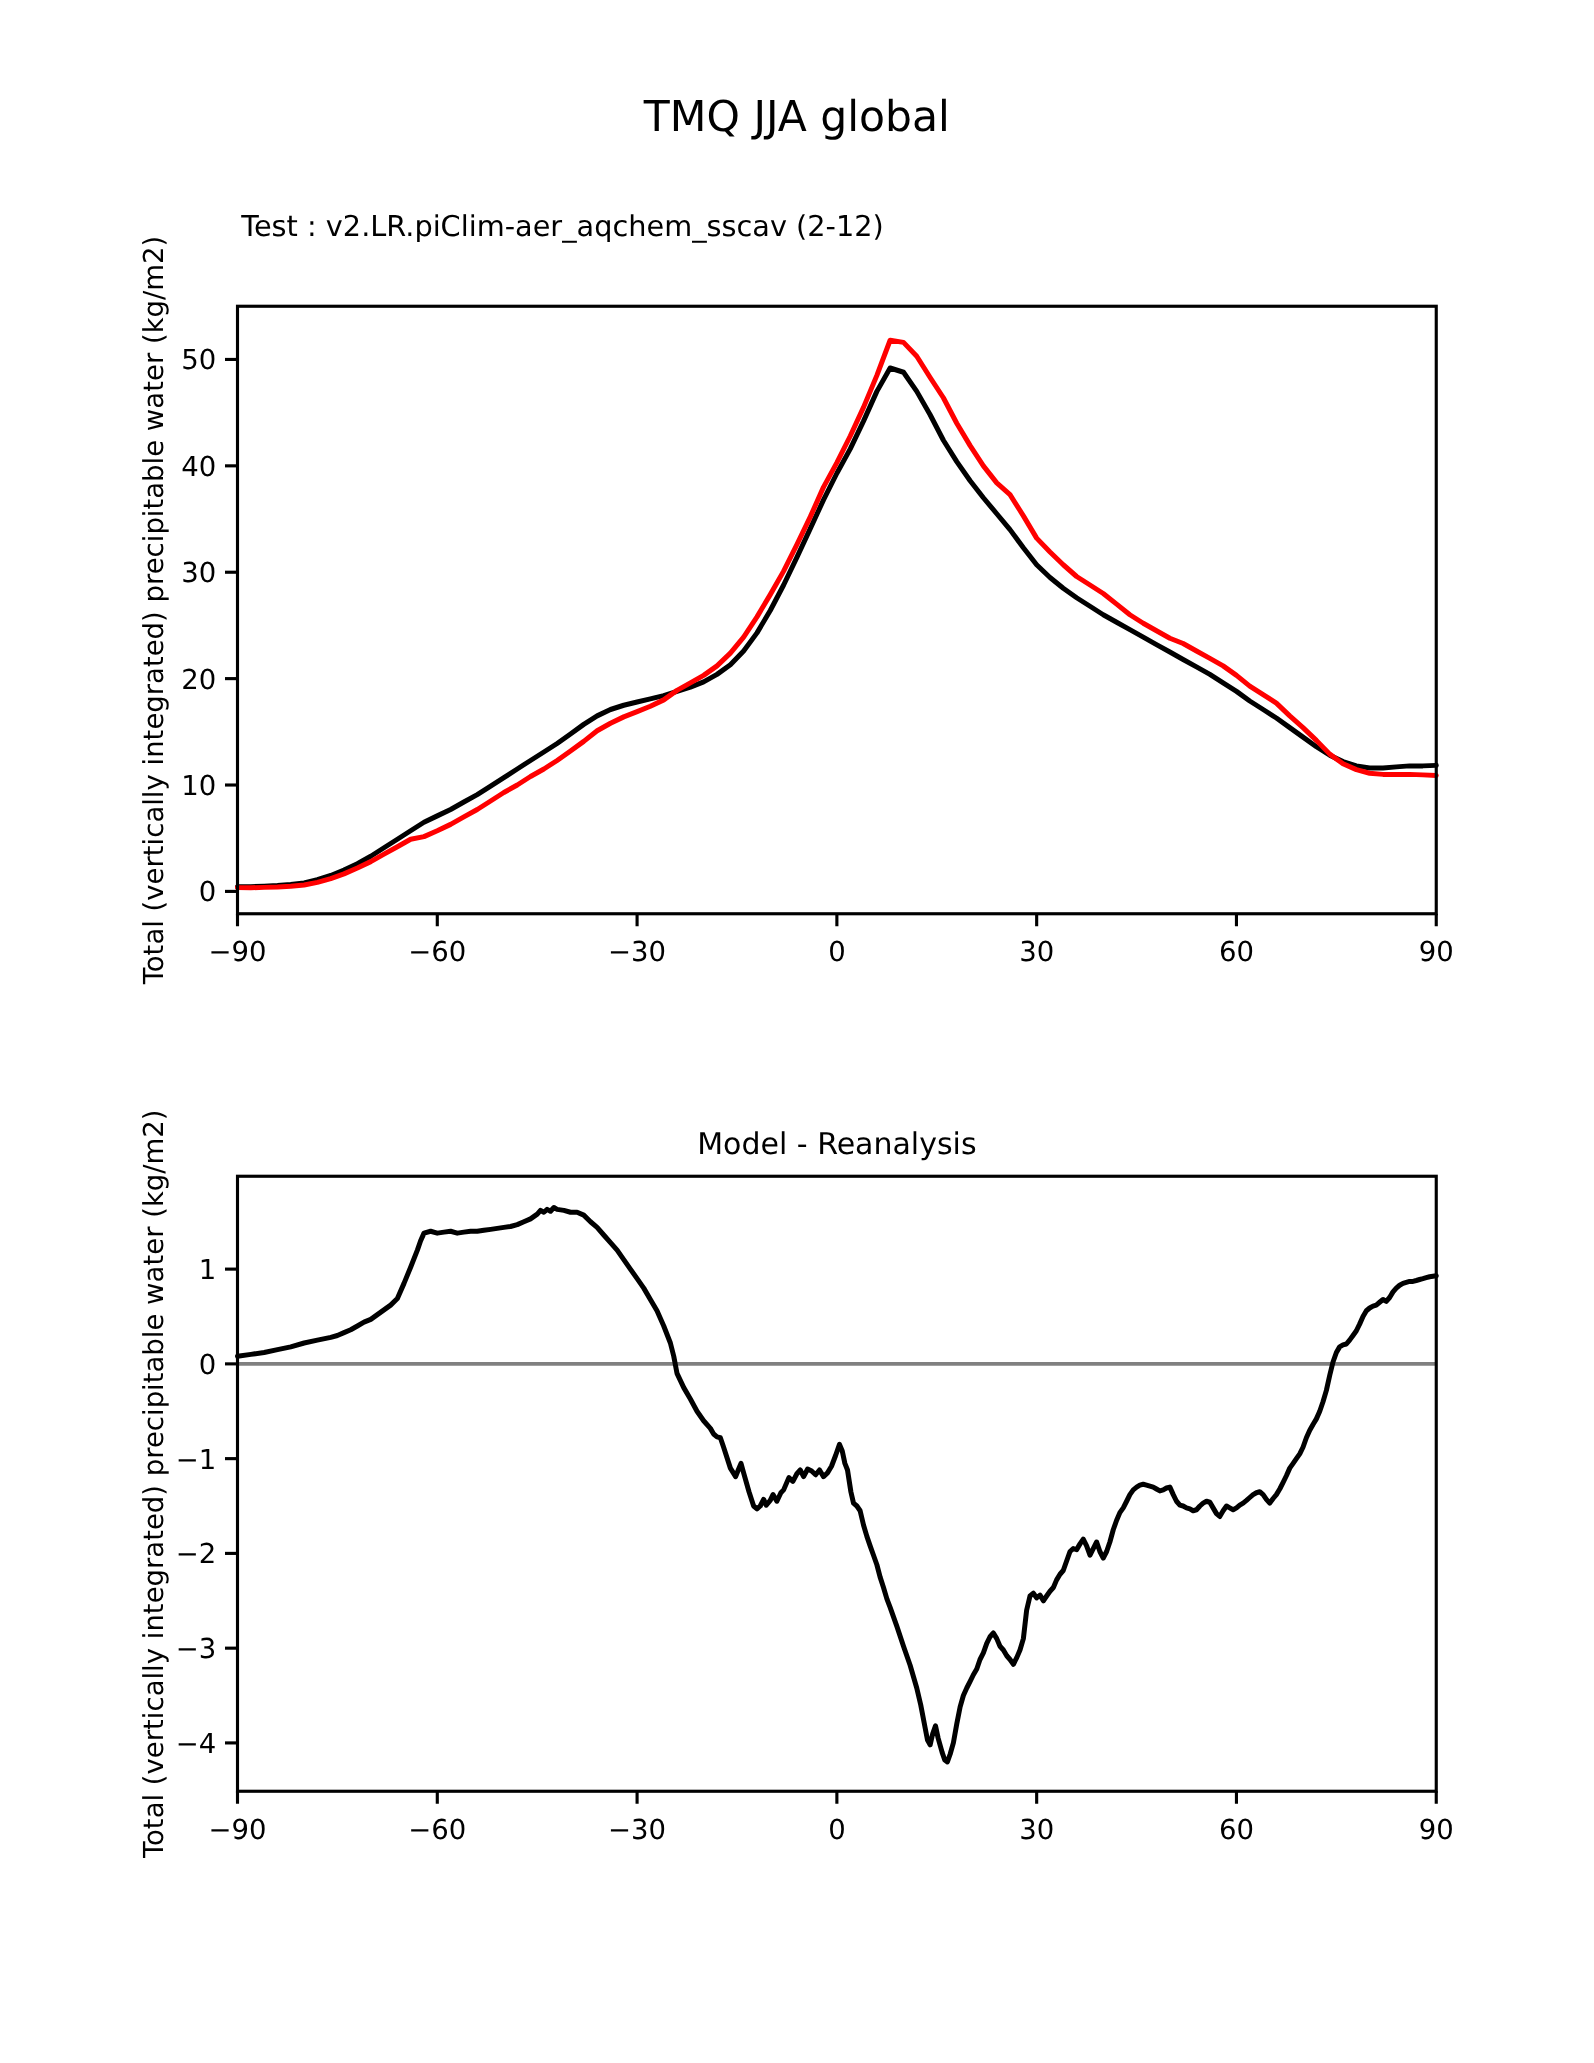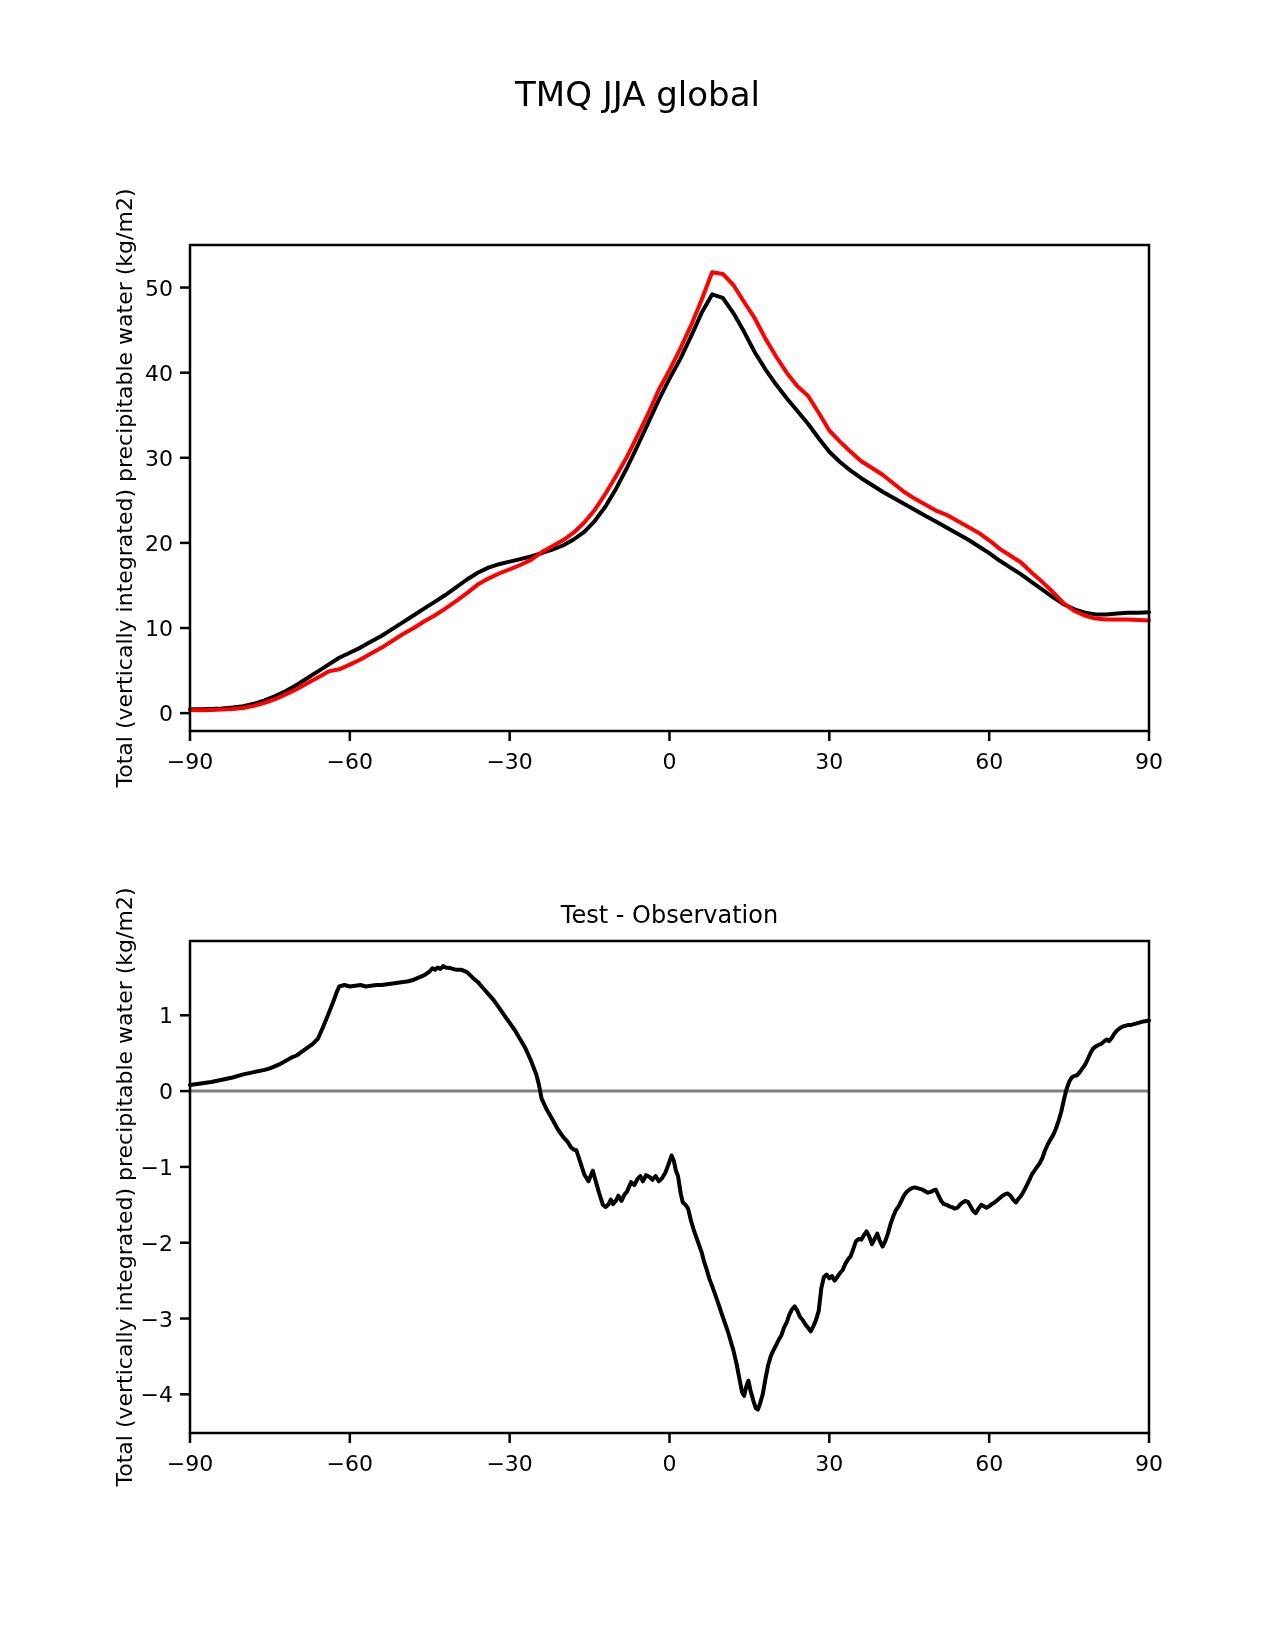--- a/index.html
+++ b/index.html
@@ -31,25 +31,26 @@
   }
 </style>
 </head>
 <body>
 
 <div class="figure">
 
   <div class="fig-title">TMQ JJA global</div>
 
   <div class="legend">
+    <div class="legend-test">Test : v2.LR.piClim-aer_aqchem_sscav (2-12)</div>
   </div>
 
   <div class="ylabel ylabel-top">Total (vertically integrated) precipitable water (kg/m2)</div>
 
-  <div class="sub-title">Test - Observation</div>
+  <div class="sub-title">Model - Reanalysis</div>
 
   <div class="ylabel ylabel-bottom">Total (vertically integrated) precipitable water (kg/m2)</div>
 
   <svg class="chart-svg" viewBox="0 0 1275 1650" xmlns="http://www.w3.org/2000/svg">
     <g>
         <polyline points="190.0,709.3 200.7,709.3 211.3,708.9 222.0,708.4 232.6,707.6 243.3,706.3 253.9,703.8 264.6,700.4 275.2,696.1 285.9,691.0 296.6,685.0 307.2,678.2 317.9,671.4 328.5,664.6 339.2,657.8 349.8,652.7 360.5,647.6 371.1,641.6 381.8,635.7 392.5,628.9 403.1,622.1 413.8,615.2 424.4,608.4 435.1,601.6 445.7,594.8 456.4,587.2 467.0,579.5 477.7,572.7 488.4,567.6 499.0,564.2 509.7,561.6 520.3,559.1 531.0,556.5 541.6,553.1 552.3,549.7 562.9,545.5 573.6,539.5 584.3,531.8 594.9,520.8 605.6,506.3 616.2,488.4 626.9,468.0 637.5,445.9 648.2,422.9 658.8,399.9 669.5,378.6 680.2,359.1 690.8,336.9 701.5,313.1 712.1,294.4 722.8,297.8 733.4,313.1 744.1,331.8 754.7,352.2 765.4,369.3 776.1,384.6 786.7,398.2 797.4,411.0 808.0,423.7 818.7,438.2 829.3,451.8 840.0,462.0 850.6,470.6 861.3,478.2 872.0,485.0 882.6,491.8 893.3,497.8 903.9,503.7 914.6,509.7 925.2,515.7 935.9,521.6 946.5,527.6 957.2,533.5 967.9,539.5 978.5,546.3 989.2,553.1 999.8,560.8 1010.5,567.6 1021.1,574.4 1031.8,582.1 1042.4,589.7 1053.1,597.4 1063.8,604.2 1074.4,609.3 1085.1,612.7 1095.7,614.4 1106.4,614.4 1117.0,613.5 1127.7,612.7 1138.3,612.7 1149.0,612.3" fill="none" stroke="#000000" stroke-width="4" stroke-linejoin="round" stroke-linecap="round"></polyline>
         <polyline points="190.0,710.1 200.7,710.2 211.3,709.9 222.0,709.6 232.6,709.0 243.3,708.0 253.9,705.9 264.6,702.9 275.2,699.1 285.9,694.4 296.6,689.3 307.2,683.3 317.9,677.4 328.5,671.4 339.2,669.3 349.8,664.6 360.5,659.5 371.1,653.5 381.8,647.6 392.5,640.8 403.1,634.0 413.8,628.0 424.4,621.2 435.1,615.2 445.7,608.4 456.4,600.8 467.0,593.1 477.7,584.6 488.4,578.6 499.0,573.5 509.7,569.3 520.3,565.0 531.0,559.9 541.6,552.3 552.3,546.3 562.9,540.3 573.6,532.7 584.3,522.5 594.9,509.7 605.6,493.5 616.2,475.7 626.9,456.9 637.5,435.7 648.2,413.5 658.8,389.7 669.5,370.1 680.2,348.8 690.8,325.9 701.5,300.3 712.1,272.2 722.8,273.9 733.4,285.0 744.1,302.0 754.7,318.2 765.4,338.6 776.1,356.5 786.7,372.7 797.4,386.3 808.0,395.7 818.7,412.7 829.3,430.5 840.0,441.6 850.6,451.8 861.3,461.2 872.0,468.0 882.6,474.8 893.3,483.3 903.9,491.8 914.6,498.6 925.2,504.6 935.9,510.6 946.5,514.8 957.2,520.8 967.9,526.7 978.5,532.7 989.2,540.3 999.8,548.9 1010.5,555.7 1021.1,562.5 1031.8,572.7 1042.4,582.1 1053.1,592.3 1063.8,603.3 1074.4,611.0 1085.1,615.7 1095.7,618.6 1106.4,619.5 1117.0,619.5 1127.7,619.5 1138.3,619.9 1149.0,620.4" fill="none" stroke="#ff0000" stroke-width="4" stroke-linejoin="round" stroke-linecap="round"></polyline>
         <rect x="190" y="245" width="959" height="486" fill="none" stroke="#000000" stroke-width="2.5"></rect>
         <line x1="190" x2="190" y1="731" y2="741" stroke="#000000" stroke-width="2.5"></line>
         <text x="190" y="769" text-anchor="middle" class="tick-label">−90</text>

